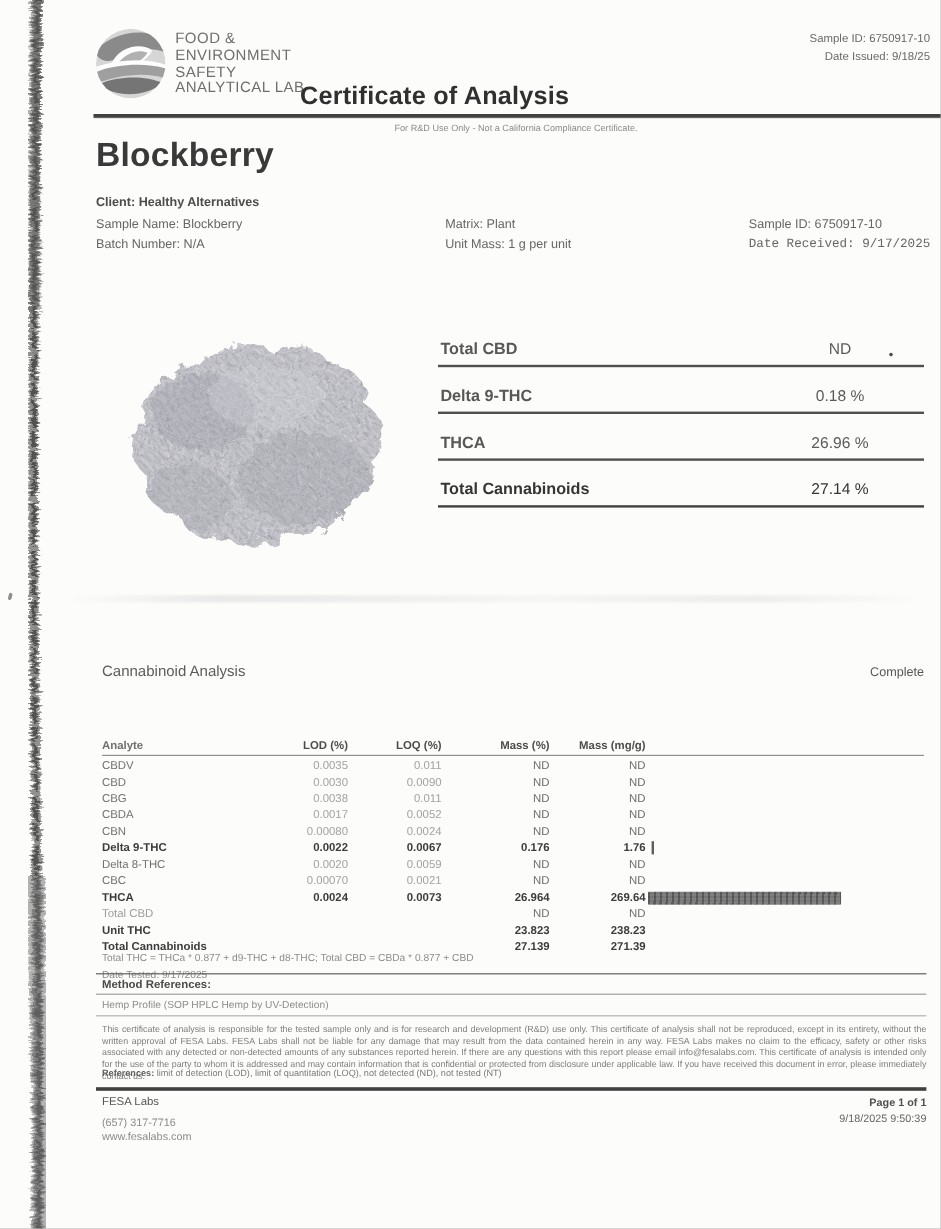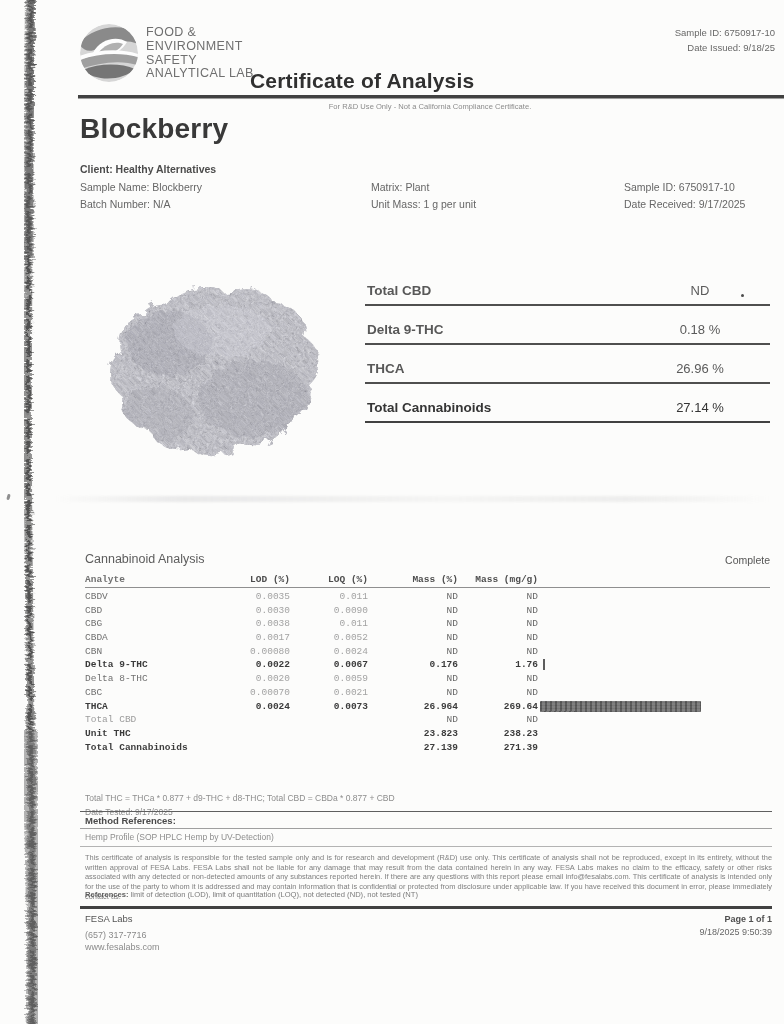--- a/index.html
+++ b/index.html
@@ -36,21 +36,21 @@
   .sum-row.first{height:24px;}
   .sum-row:last-child{border-bottom-width:2.5px;border-bottom-color:#414141;}
   .sum-label{position:absolute;bottom:6px;left:2px;font-size:13.5px;font-weight:bold;color:#585858;}
   .sum-val{position:absolute;bottom:6px;right:0;width:140px;text-align:center;font-size:13px;color:#5a5a5a;}
   .sum-row.bold .sum-label,.sum-row.bold .sum-val{color:#353535;}
   .sum-row.first .sum-val::after{content:"";position:absolute;right:26px;bottom:1px;width:3px;height:3px;background:#4c4c4c;border-radius:50%;}
 
   
   .sec-title{left:85px;top:552px;font-size:12.5px;color:#5c5c5c;}
   .sec-status{right:14px;top:554px;font-size:10.5px;color:#565656;}
-  .a-table{left:85px;top:573px;width:685px;font-size:9.5px;font-family:Liberation Mono, monospace;}
+  .a-table{left:85px;top:615px;width:685px;font-size:9.5px;}
   .a-head{position:relative;height:14px;border-bottom:1.5px solid #8f8f8f;font-weight:bold;color:#4d4d4d;}
   .a-rows{position:relative;margin-top:2px;}
   .a-row{position:relative;height:13.7px;line-height:13.7px;}
   .a-cell{position:absolute;top:0;height:13.7px;line-height:13.7px;}
   .c-analyte{left:0;width:180px;color:#707070;}
   .c-lod{left:130px;width:75px;text-align:right;color:#a3a3a3;}
   .c-loq{left:215px;width:68px;text-align:right;color:#a3a3a3;}
   .c-mpct{left:295px;width:78px;text-align:right;color:#6a6a6a;}
   .c-mmg{left:375px;width:78px;text-align:right;color:#6a6a6a;}
   .a-head .c-lod,.a-head .c-loq,.a-head .c-mpct,.a-head .c-mmg{color:#4d4d4d;}
@@ -134,21 +134,21 @@
   <div class="abs rule-heavy-top"></div>
   <div class="abs coa-sub">For R&amp;D Use Only - Not a California Compliance Certificate.</div>
 
   <div class="abs product">Blockberry</div>
   <div class="abs info b" style="left:80px;top:163px;">Client: Healthy Alternatives</div>
   <div class="abs info" style="left:80px;top:181px;">Sample Name: Blockberry</div>
   <div class="abs info" style="left:80px;top:198px;">Batch Number: N/A</div>
   <div class="abs info" style="left:371px;top:181px;">Matrix: Plant</div>
   <div class="abs info" style="left:371px;top:198px;">Unit Mass: 1 g per unit</div>
   <div class="abs info" style="left:624px;top:181px;">Sample ID: 6750917-10</div>
-  <div class="abs info" style="left:624px;top:198px;">Date Received: 9/17/2025</div>
+  <div class="abs info" style="left:624px;top:198px;font-family:Liberation Mono, monospace;">Date Received: 9/17/2025</div>
 
   <svg class="abs bud" width="238" height="198" viewBox="0 0 238 198">
     <defs>
       <clipPath id="budclip">
         <path d="M62,28 C76,10 104,6 124,17 C139,6 163,12 171,27 C190,28 206,44 200,60 C219,71 222,96 206,109 C212,126 199,144 183,147 C177,164 156,174 139,167 C127,182 101,185 88,172 C70,179 50,168 46,153 C28,151 13,136 18,119 C3,107 4,86 17,77 C11,58 23,41 39,39 C44,31 52,27 62,28 Z"></path>
       </clipPath>
       <filter id="budrough" x="-15%" y="-15%" width="130%" height="130%">
         <feTurbulence type="fractalNoise" baseFrequency="0.09" numOctaves="3" seed="13" result="bn"></feTurbulence>
         <feDisplacementMap in="SourceGraphic" in2="bn" scale="12"></feDisplacementMap>
       </filter>

